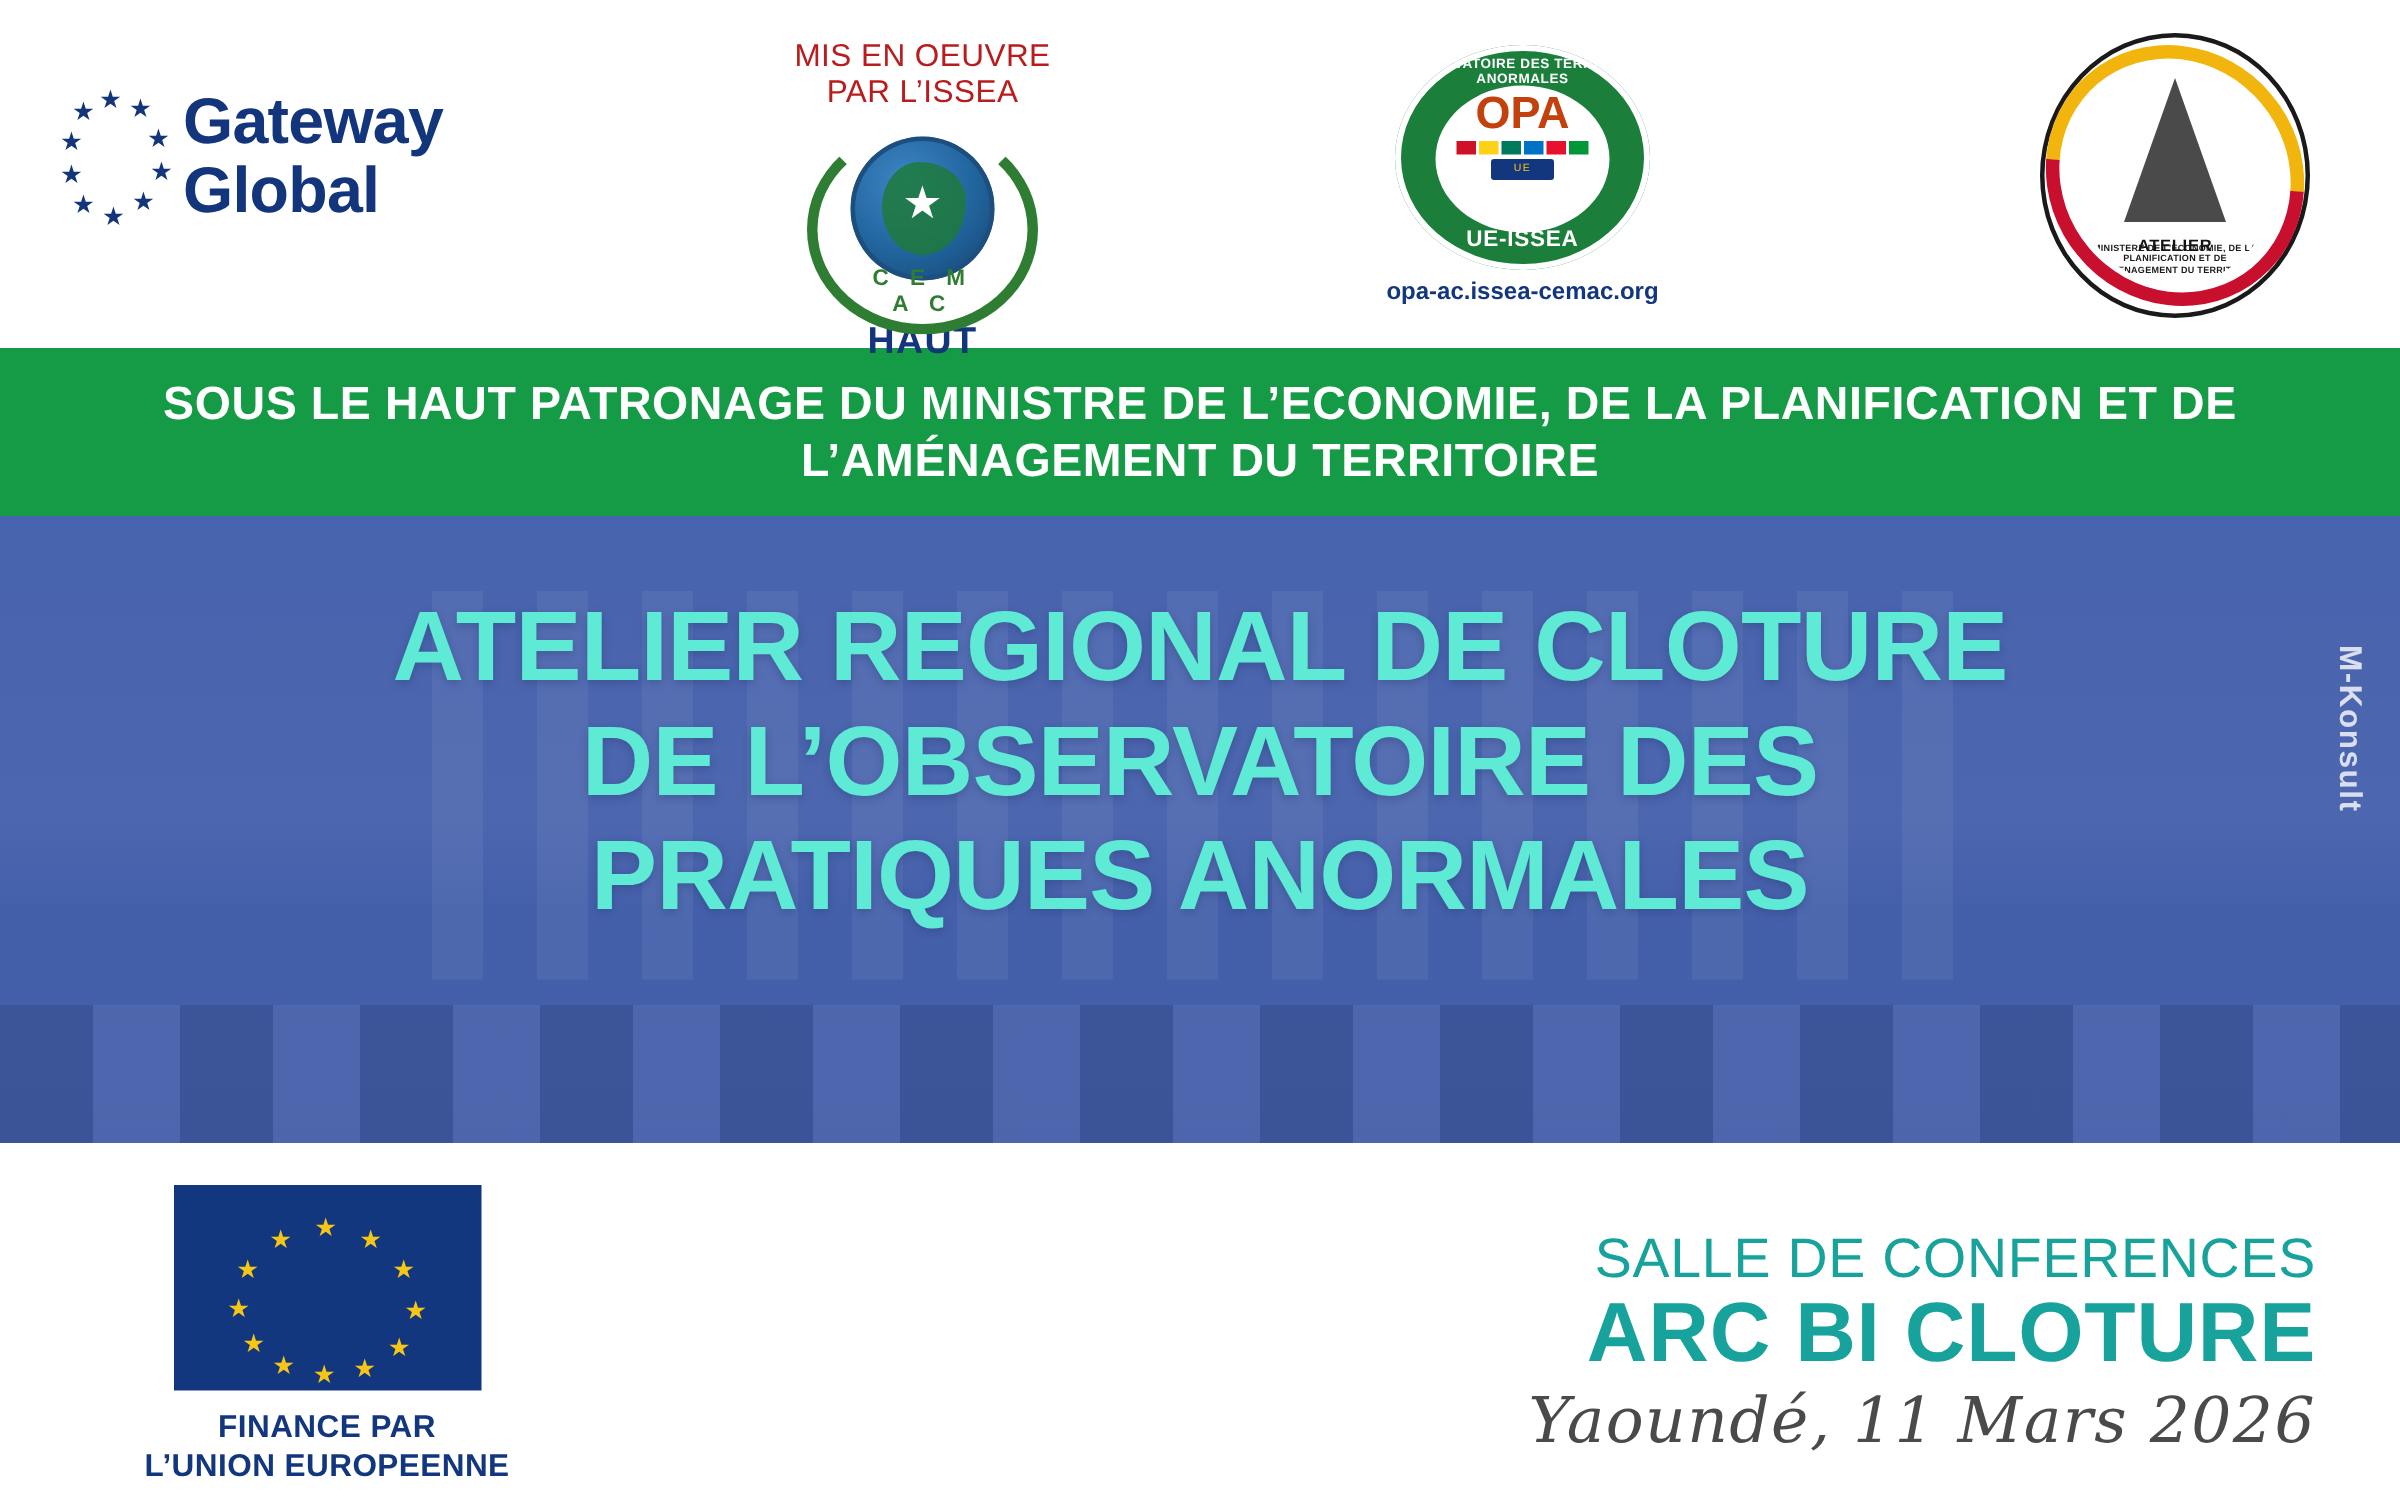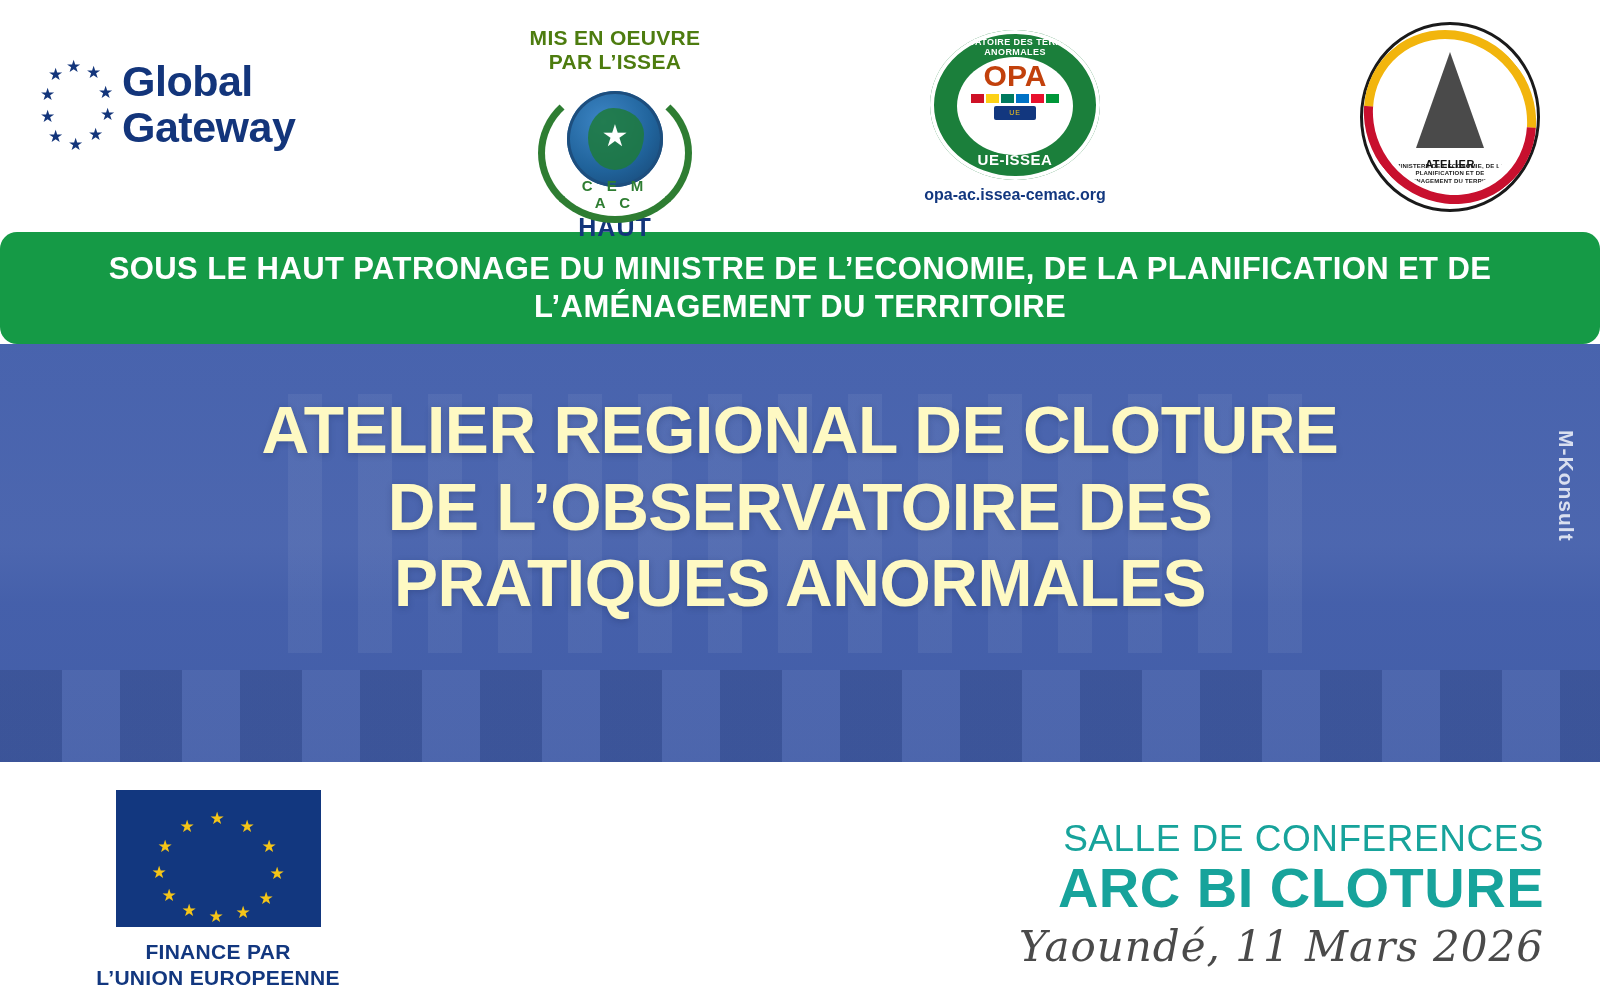--- a/index.html
+++ b/index.html
@@ -54,23 +54,23 @@
 
   
   .issea-block {
     position: absolute;
     left: 520px;
     top: 26px;
     width: 190px;
     text-align: center;
   }
   .issea-top {
-    color: #4d7c0f;
+    color: #b91c1c;
     font-size: 21px;
-    font-weight: bold;
+    font-weight: normal;
     line-height: 1.12;
     letter-spacing: 0.3px;
   }
   .issea-emblem {
     position: relative;
     width: 150px;
     height: 140px;
     margin: 4px auto 0;
   }
   .issea-globe {
@@ -300,21 +300,20 @@
     background: #159a46;
     color: #ffffff;
     text-align: center;
     padding: 18px 60px 20px;
     font-size: 31px;
     font-weight: bold;
     line-height: 1.22;
     letter-spacing: .4px;
     box-sizing: border-box;
     height: 112px;
-    border-radius: 17px;
   }
 
   
   .hero {
     position: relative;
     height: 418px;
     background: #3f5ba9;
     overflow: hidden;
   }
   .hero-photo {
@@ -339,21 +338,21 @@
     content: "";
     position: absolute;
     left: 0;
     bottom: 0;
     width: 100%;
     height: 22%;
     background: repeating-linear-gradient(90deg, rgba(25,40,80,.18) 0 62px, rgba(255,255,255,.05) 62px 120px);
   }
   .hero-title {
     position: relative;
-    color: #fef9c3;
+    color: #5eead4;
     text-align: center;
     font-weight: bold;
     font-size: 66px;
     line-height: 1.16;
     letter-spacing: -0.5px;
     padding: 48px 120px 0;
     box-sizing: border-box;
     text-shadow: 0 2px 6px rgba(20,35,80,.25);
   }
   .hero-title .l1 { display: block; }
@@ -447,22 +446,22 @@
       <span style="left:8px;  top:8px;">★</span>
       <span style="left:58px; top:26px;">★</span>
       <span style="left:0px;  top:28px;">★</span>
       <span style="left:60px; top:48px;">★</span>
       <span style="left:0px;  top:50px;">★</span>
       <span style="left:48px; top:68px;">★</span>
       <span style="left:8px;  top:70px;">★</span>
       <span style="left:28px; top:78px;">★</span>
     </div>
     <div class="gg-text">
+      <div>Gateway</div>
       <div>Global</div>
-      <div>Gateway</div>
     </div>
   </div>
 
   <div class="issea-block">
     <div class="issea-top">
       <div>MIS EN OEUVRE</div>
       <div>PAR L’ISSEA</div>
     </div>
     <div class="issea-emblem">
       <div class="issea-wreath"></div>

